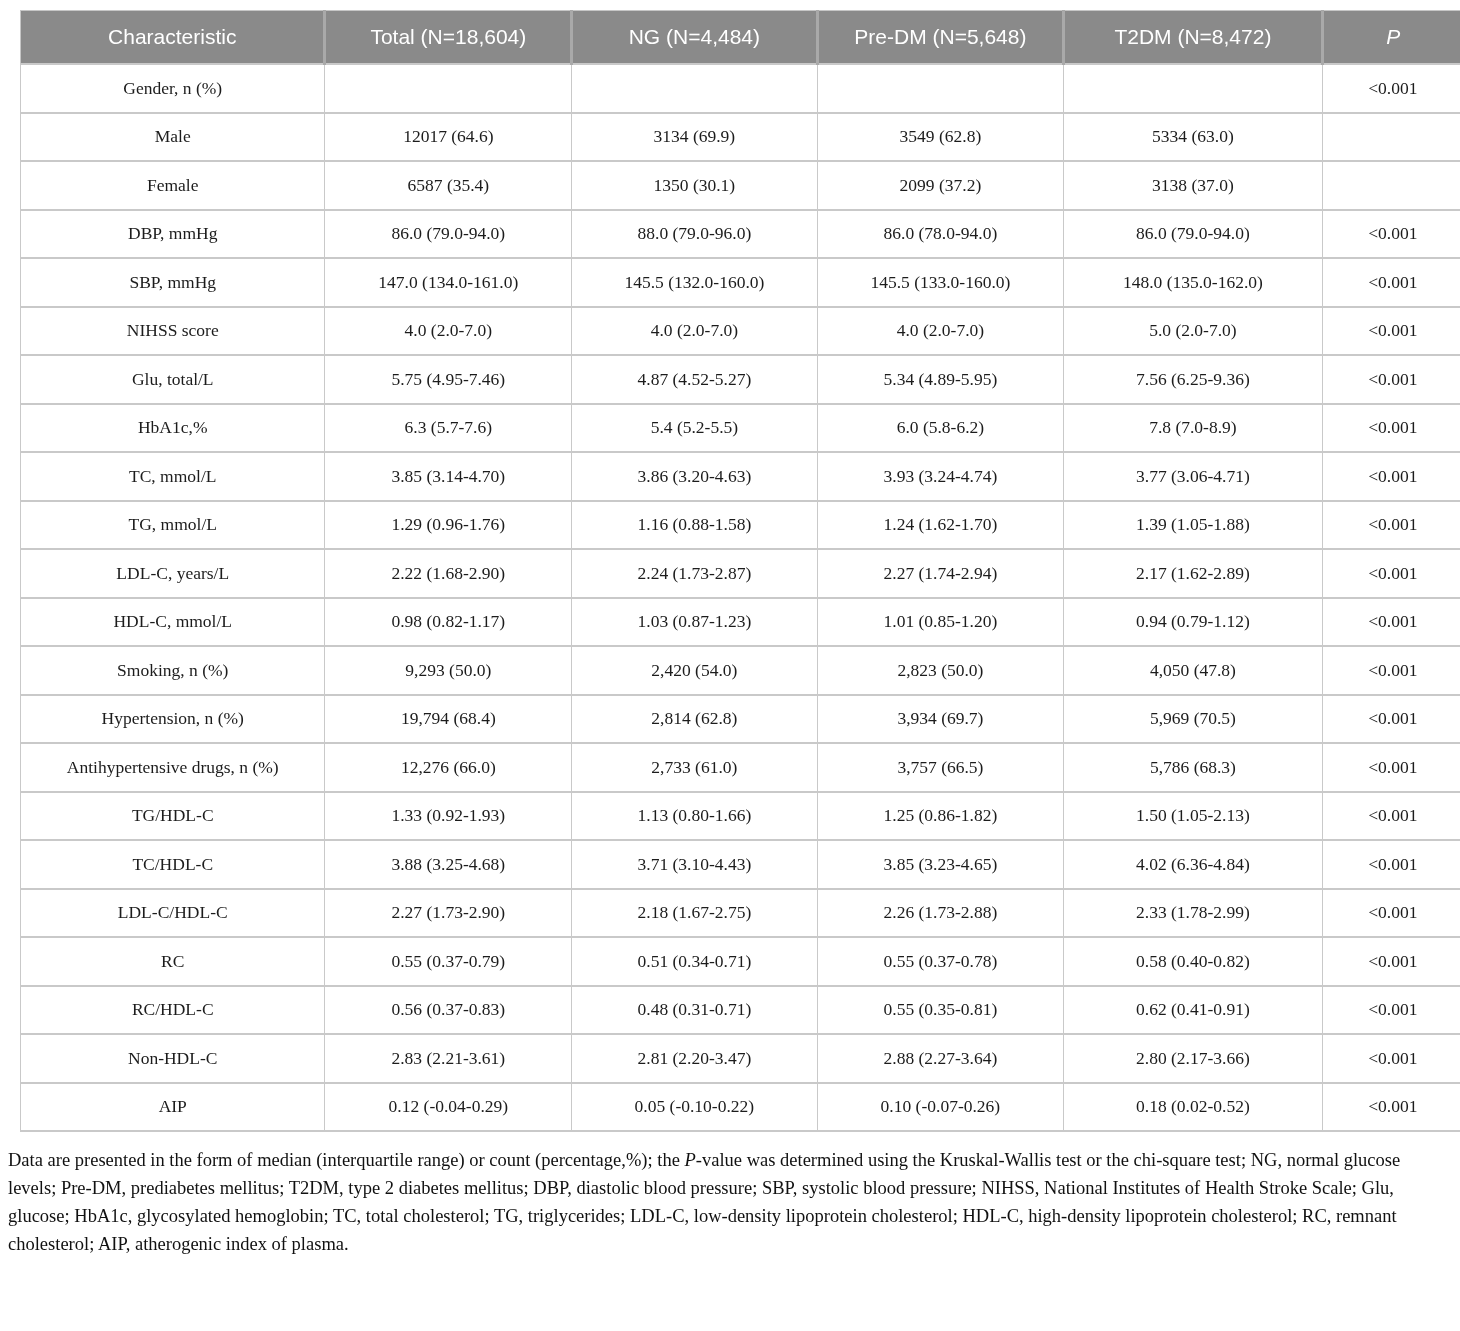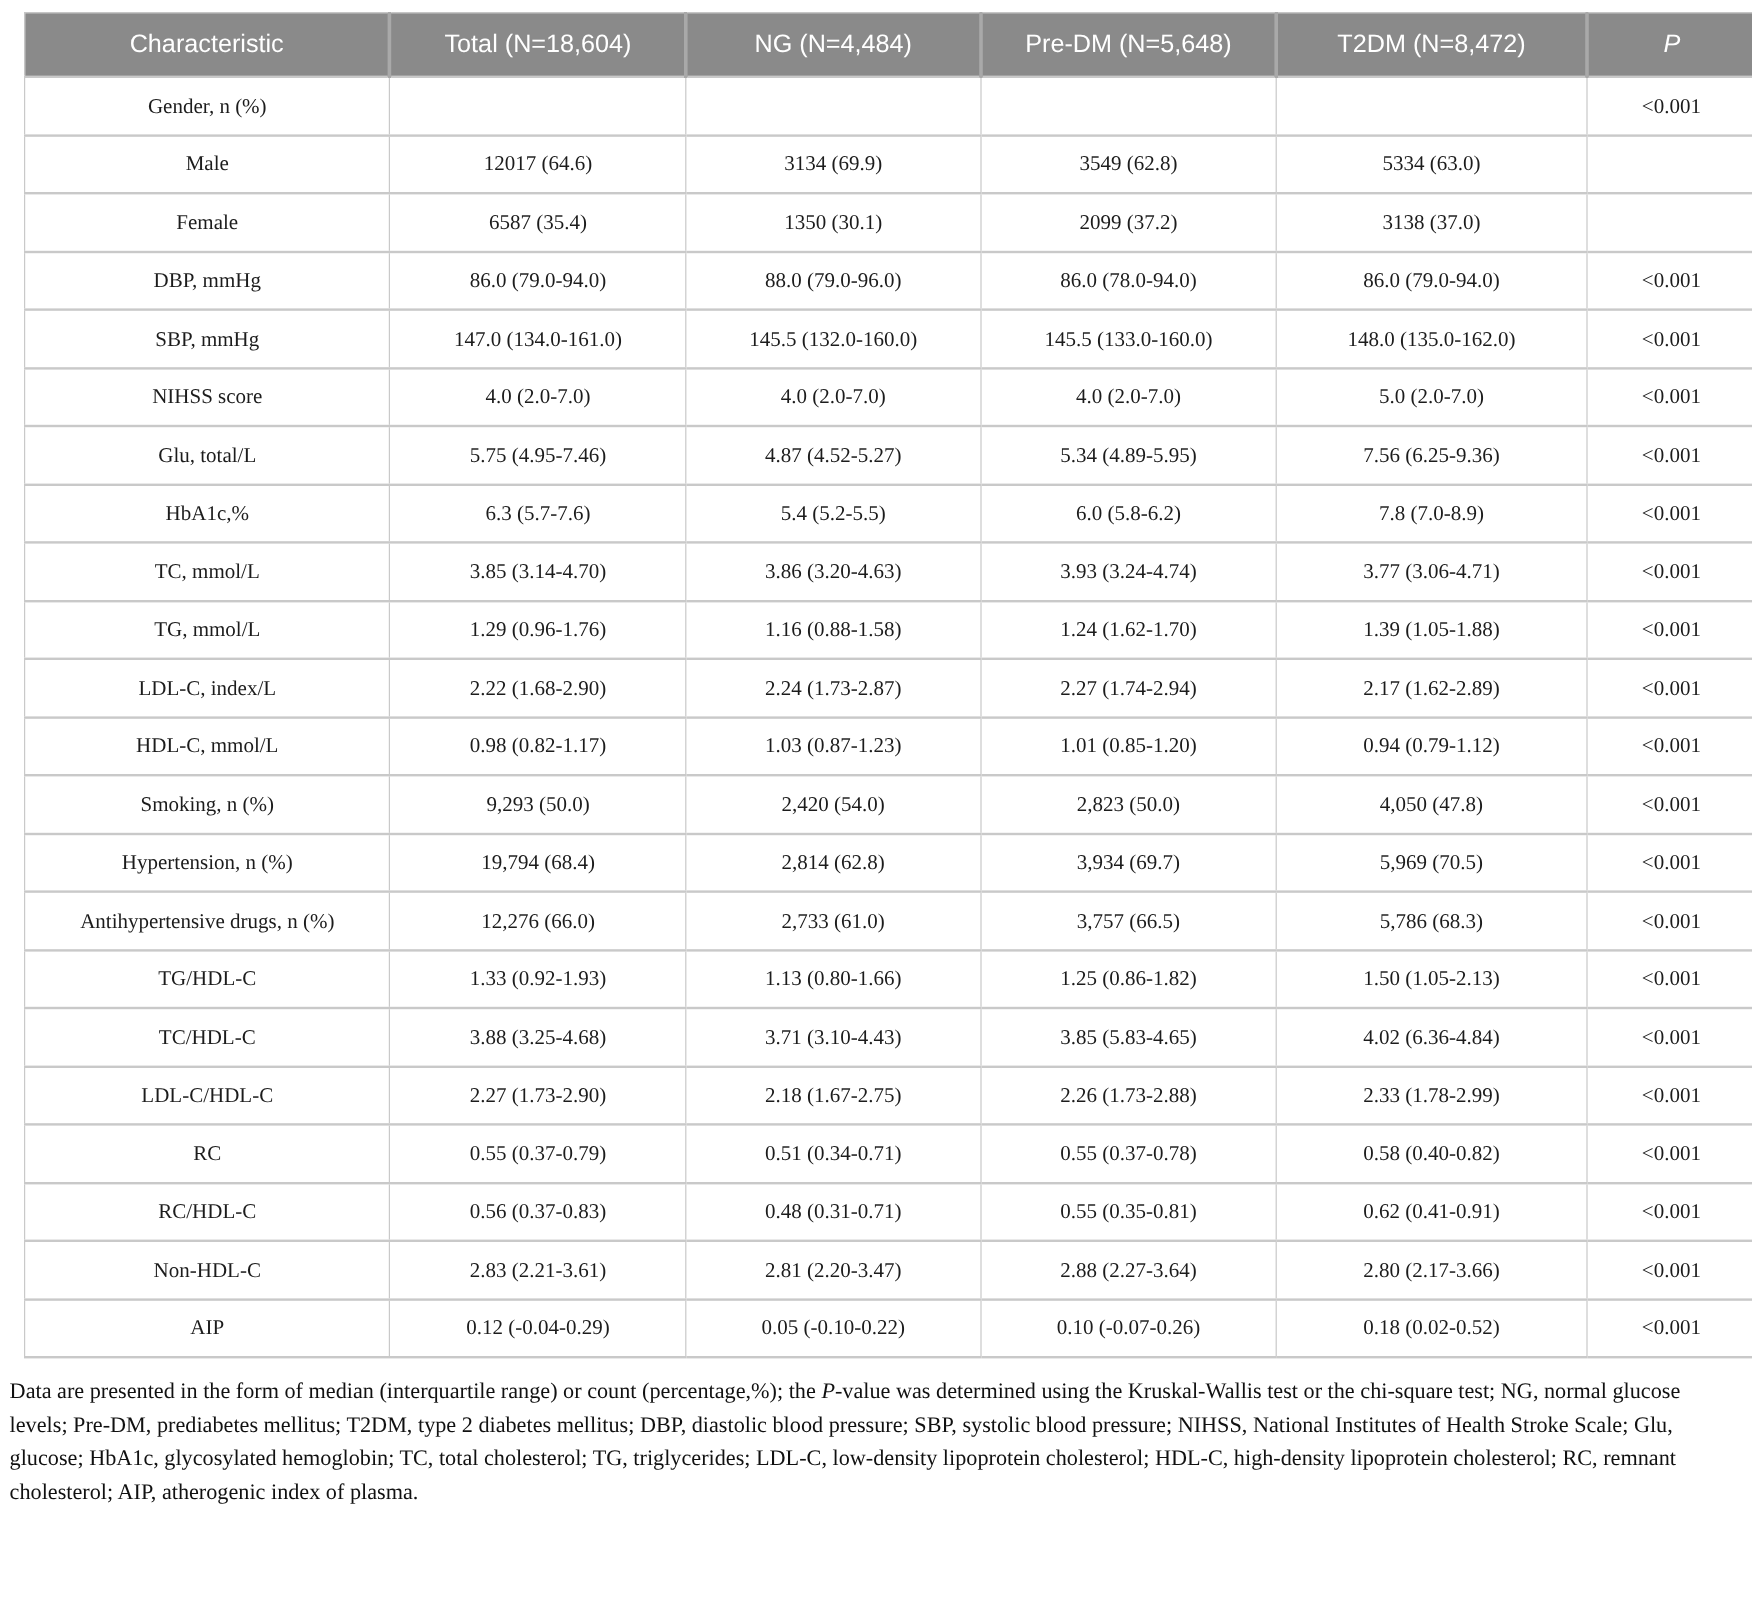--- a/index.html
+++ b/index.html
@@ -162,21 +162,21 @@
       </tr>
       <tr>
         <td>TG, mmol/L</td>
         <td>1.29 (0.96-1.76)</td>
         <td>1.16 (0.88-1.58)</td>
         <td>1.24 (1.62-1.70)</td>
         <td>1.39 (1.05-1.88)</td>
         <td>&lt;0.001</td>
       </tr>
       <tr>
-        <td>LDL-C, index/L</td>
+        <td>LDL-C, years/L</td>
         <td>2.22 (1.68-2.90)</td>
         <td>2.24 (1.73-2.87)</td>
         <td>2.27 (1.74-2.94)</td>
         <td>2.17 (1.62-2.89)</td>
         <td>&lt;0.001</td>
       </tr>
       <tr>
         <td>HDL-C, mmol/L</td>
         <td>0.98 (0.82-1.17)</td>
         <td>1.03 (0.87-1.23)</td>
@@ -213,21 +213,21 @@
         <td>1.33 (0.92-1.93)</td>
         <td>1.13 (0.80-1.66)</td>
         <td>1.25 (0.86-1.82)</td>
         <td>1.50 (1.05-2.13)</td>
         <td>&lt;0.001</td>
       </tr>
       <tr>
         <td>TC/HDL-C</td>
         <td>3.88 (3.25-4.68)</td>
         <td>3.71 (3.10-4.43)</td>
-        <td>3.85 (5.83-4.65)</td>
+        <td>3.85 (3.23-4.65)</td>
         <td>4.02 (6.36-4.84)</td>
         <td>&lt;0.001</td>
       </tr>
       <tr>
         <td>LDL-C/HDL-C</td>
         <td>2.27 (1.73-2.90)</td>
         <td>2.18 (1.67-2.75)</td>
         <td>2.26 (1.73-2.88)</td>
         <td>2.33 (1.78-2.99)</td>
         <td>&lt;0.001</td>

